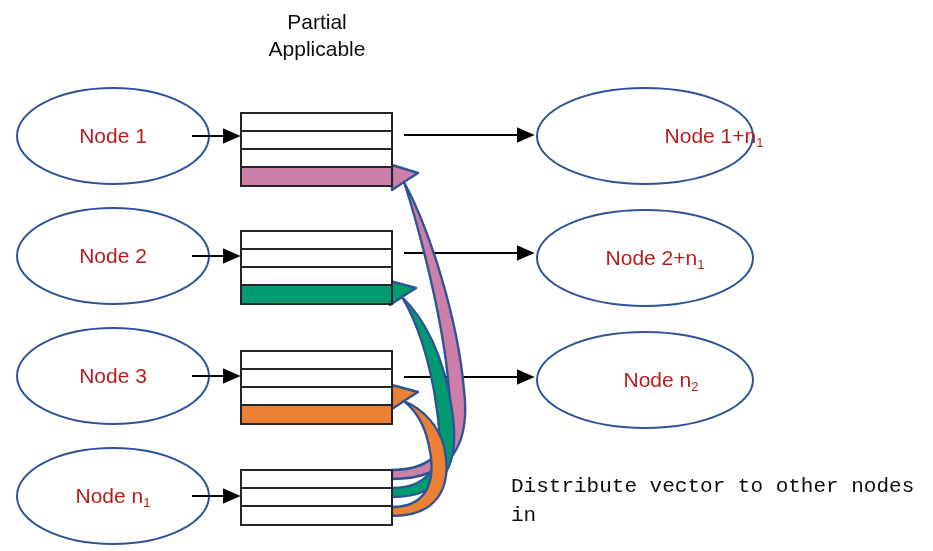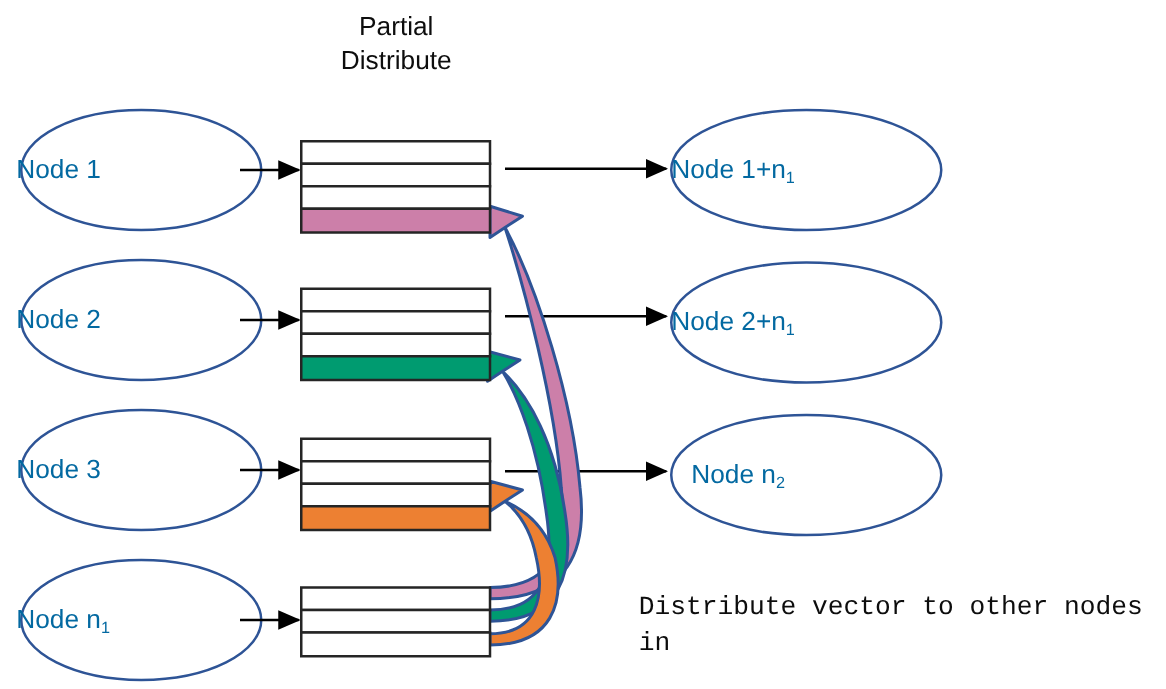--- a/index.html
+++ b/index.html
@@ -27,23 +27,23 @@
   .layer-text {
     position: absolute;
     left: 0;
     top: 0;
     width: 933px;
     height: 551px;
     pointer-events: none;
   }
   .node-label {
     position: absolute;
-    text-align: left;
+    text-align: center;
     font-size: 21px;
-    color: #0369a1;
+    color: #b91c1c;
     line-height: 1.05;
     white-space: nowrap;
     pointer-events: auto;
   }
   .node-label sub {
     font-size: 13px;
     vertical-align: baseline;
     position: relative;
     bottom: -4px;
   }
@@ -157,37 +157,37 @@
       <rect x="241" y="470" width="151" height="18" fill="#FFFFFF" stroke="#252525" stroke-width="2"></rect>
       <rect x="241" y="488" width="151" height="18" fill="#FFFFFF" stroke="#252525" stroke-width="2"></rect>
       <rect x="241" y="506" width="151" height="19" fill="#FFFFFF" stroke="#252525" stroke-width="2"></rect>
     </g>
   </svg>
 
   <div class="layer-text">
 
     <div class="diagram-title" style="left:232px; top:8px; width:170px;">
       <div>Partial</div>
-      <div>Distribute</div>
+      <div>Applicable</div>
     </div>
 
     <div class="node-label" style="left:13px; top:125px; width:200px;">
       <span>Node 1</span>
     </div>
     <div class="node-label" style="left:13px; top:245px; width:200px;">
       <span>Node 2</span>
     </div>
     <div class="node-label" style="left:13px; top:365px; width:200px;">
       <span>Node 3</span>
     </div>
     <div class="node-label" style="left:13px; top:485px; width:200px;">
       <span>Node n</span><sub>1</sub>
     </div>
 
-    <div class="node-label" style="left:537px; top:125px; width:260px;">
+    <div class="node-label" style="left:537px; top:125px; width:260px;padding-left:47px;">
       <span>Node 1+n</span><sub>1</sub>
     </div>
     <div class="node-label" style="left:537px; top:247px; width:236px;">
       <span>Node 2+n</span><sub>1</sub>
     </div>
     <div class="node-label" style="left:537px; top:369px; width:216px;padding-left:16px;">
       <span>Node n</span><sub>2</sub>
     </div>
 
     <div class="caption" style="left:511px; top:472px; width:420px;font-family:Liberation Mono, monospace;">

